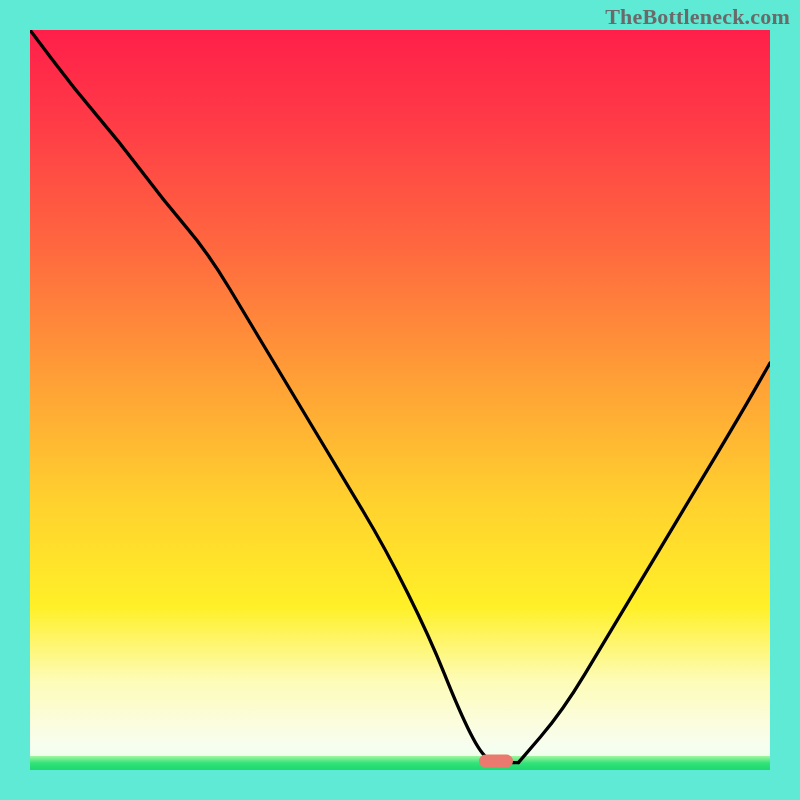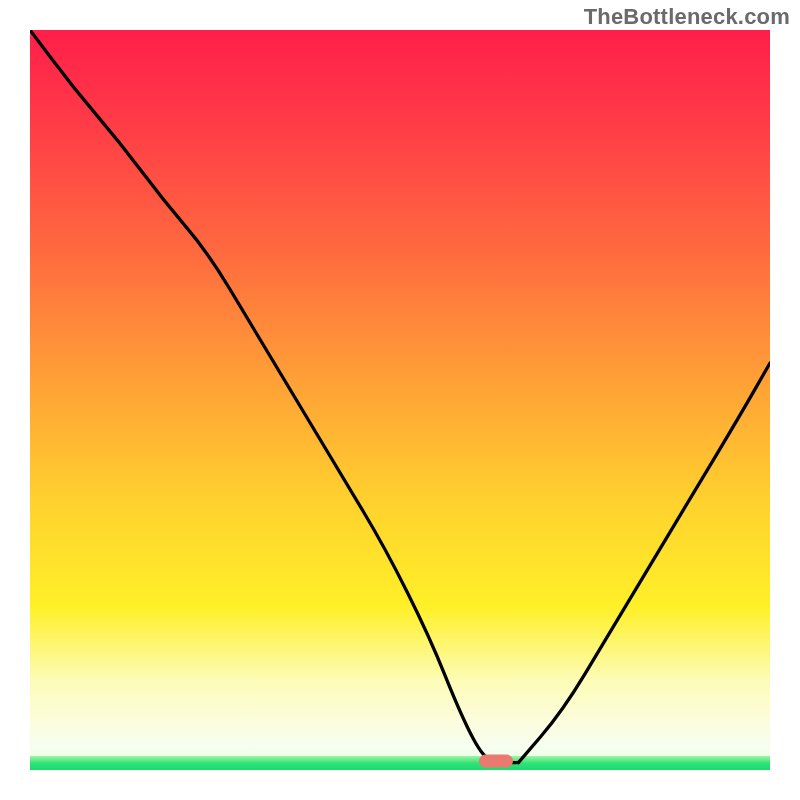--- a/index.html
+++ b/index.html
@@ -8,21 +8,22 @@
     width: 800px;
     height: 800px;
     background: #000;
     overflow: hidden;
     font-family: Arial, Helvetica, sans-serif;
   }
   .frame {
     position: relative;
     width: 800px;
     height: 800px;
-    background: #ffffff;
+    background: #5eead4;
+    font-family: Liberation Serif, serif;
   }
   .watermark {
     position: absolute;
     top: 4px;
     right: 10px;
     color: #6a6a6a;
     font-size: 22px;
     font-weight: 600;
     letter-spacing: 0.2px;
     z-index: 30;

